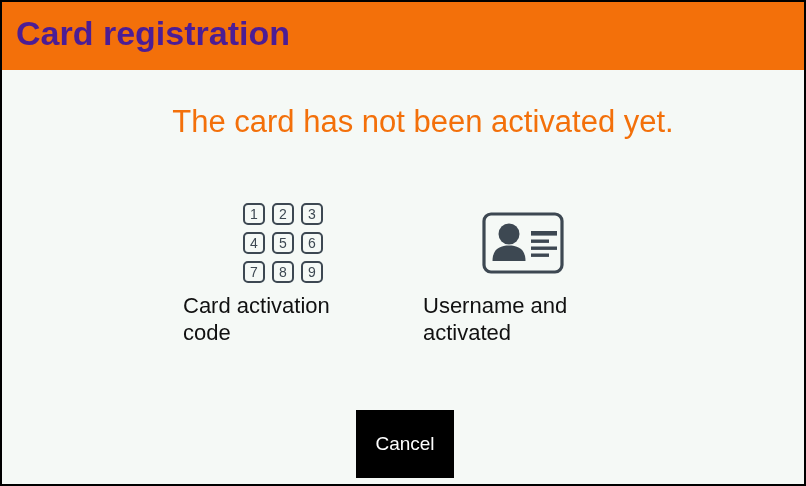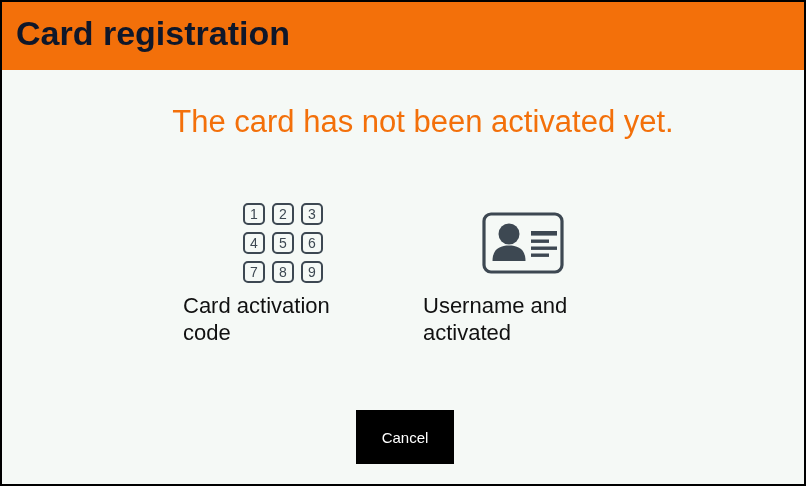--- a/index.html
+++ b/index.html
@@ -31,21 +31,21 @@
     height: 68px;
     background: #f3700a;
     box-sizing: border-box;
   }
   .titlebar-text {
     position: absolute;
     left: 14px;
     top: 12px;
     font-size: 34px;
     font-weight: bold;
-    color: #0f172a;
+    color: #4c1d95;
     letter-spacing: 0px;
     white-space: nowrap;
   }
 
   
   .message {
     position: absolute;
     left: 0;
     top: 100px;
     width: 802px;
@@ -113,26 +113,26 @@
     text-align: center;
     font-family: "Liberation Sans", sans-serif;
   }
 
   
   .cancel-button {
     position: absolute;
     left: 354px;
     top: 408px;
     width: 98px;
-    height: 54px;
+    height: 68px;
     background: #000000;
     color: #ffffff;
     border: none;
     font-family: "Liberation Sans", sans-serif;
-    font-size: 15px;
+    font-size: 19px;
     cursor: pointer;
     padding: 0;
   }
 </style>
 </head>
 <body>
 
 <div class="screen">
 
   <div class="titlebar">

